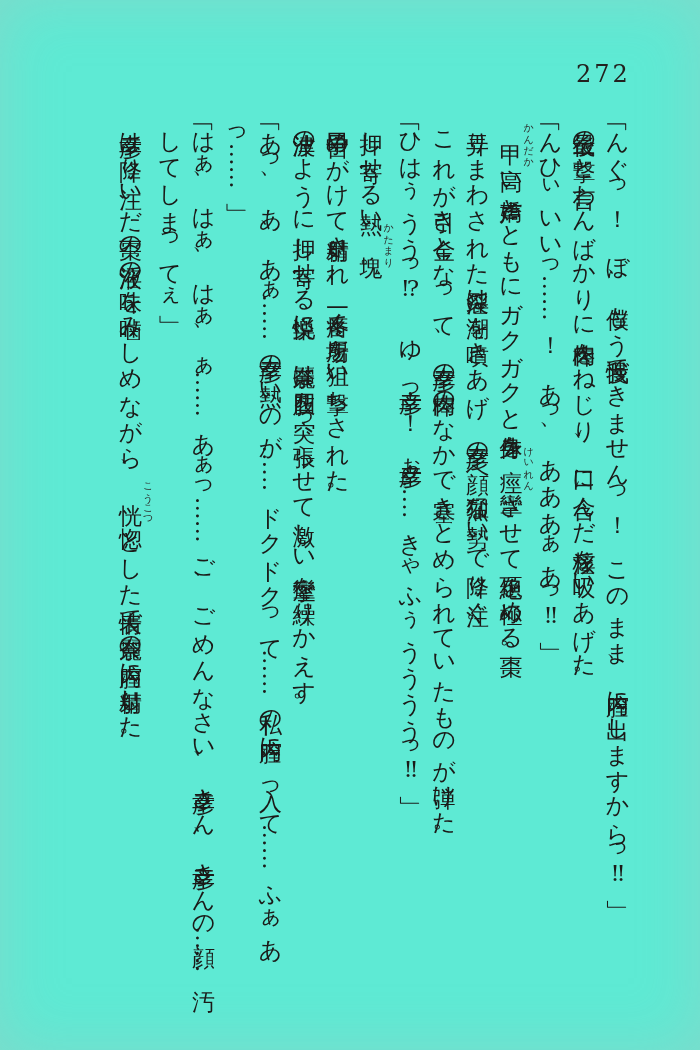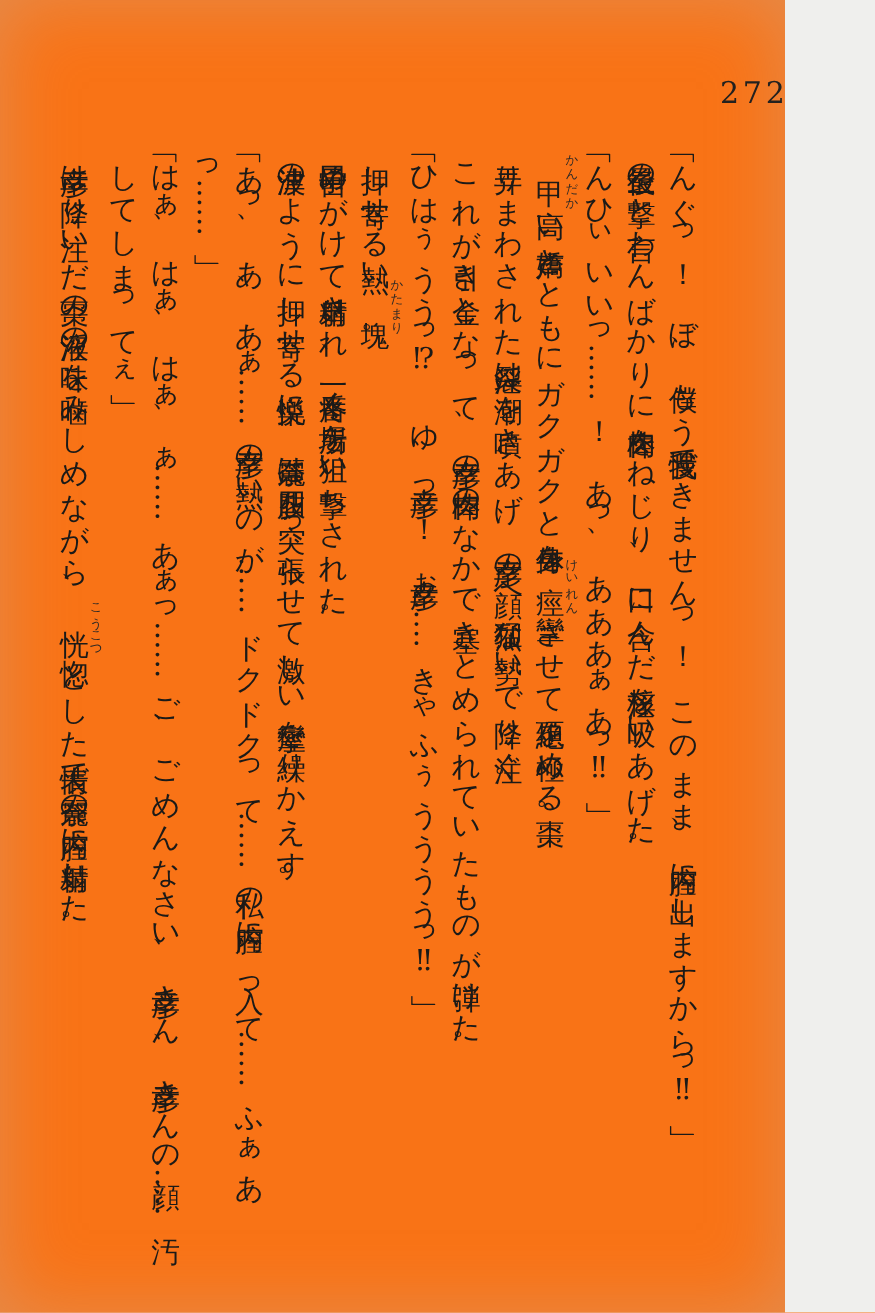--- a/index.html
+++ b/index.html
@@ -7,23 +7,23 @@
     padding: 0;
   }
   body {
     width: 700px;
     height: 1050px;
     background: #efefed;
     font-family: "DejaVu Serif", serif;
   }
   .book-page {
     position: relative;
-    width: 628px;
+    width: 700px;
     height: 1050px;
-    background: #f97316;
+    background: #5eead4;
     box-shadow: inset 0 0 60px rgba(190,190,185,0.35);
     overflow: hidden;
   }
   .page-number {
     position: absolute;
     top: 60px;
     left: 576px;
     font-size: 24px;
     letter-spacing: 3px;
     color: #23211f;

